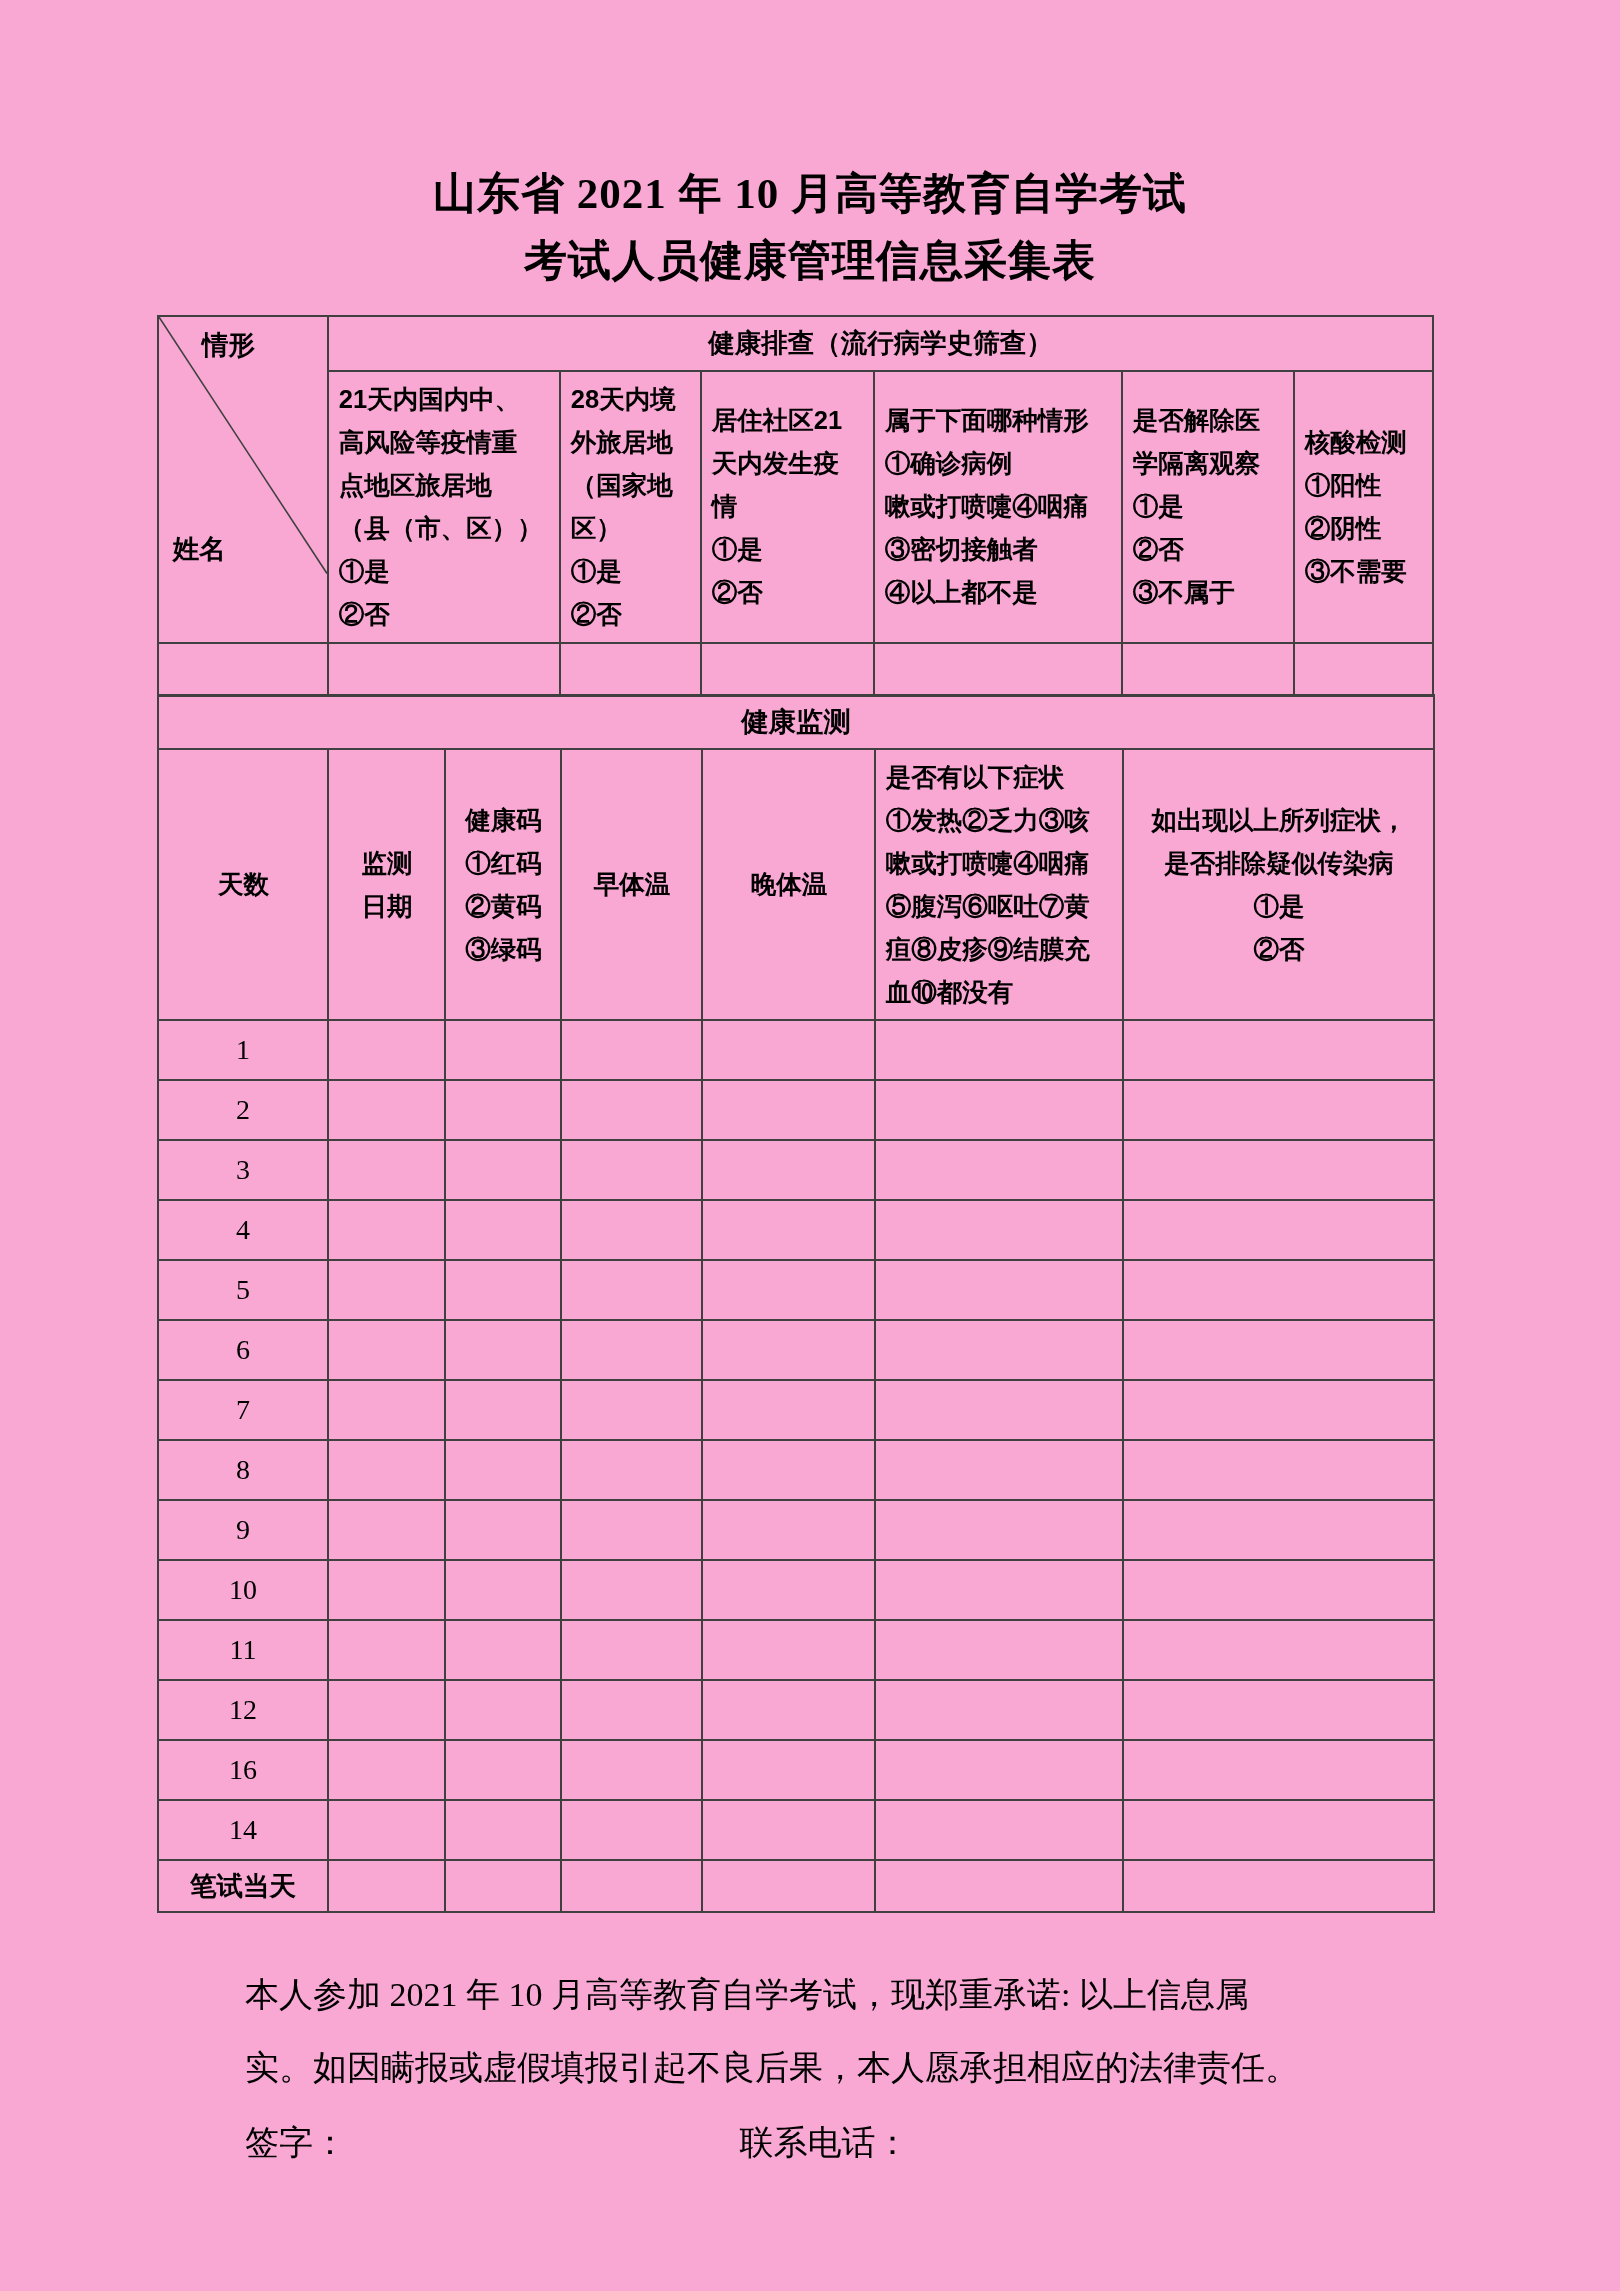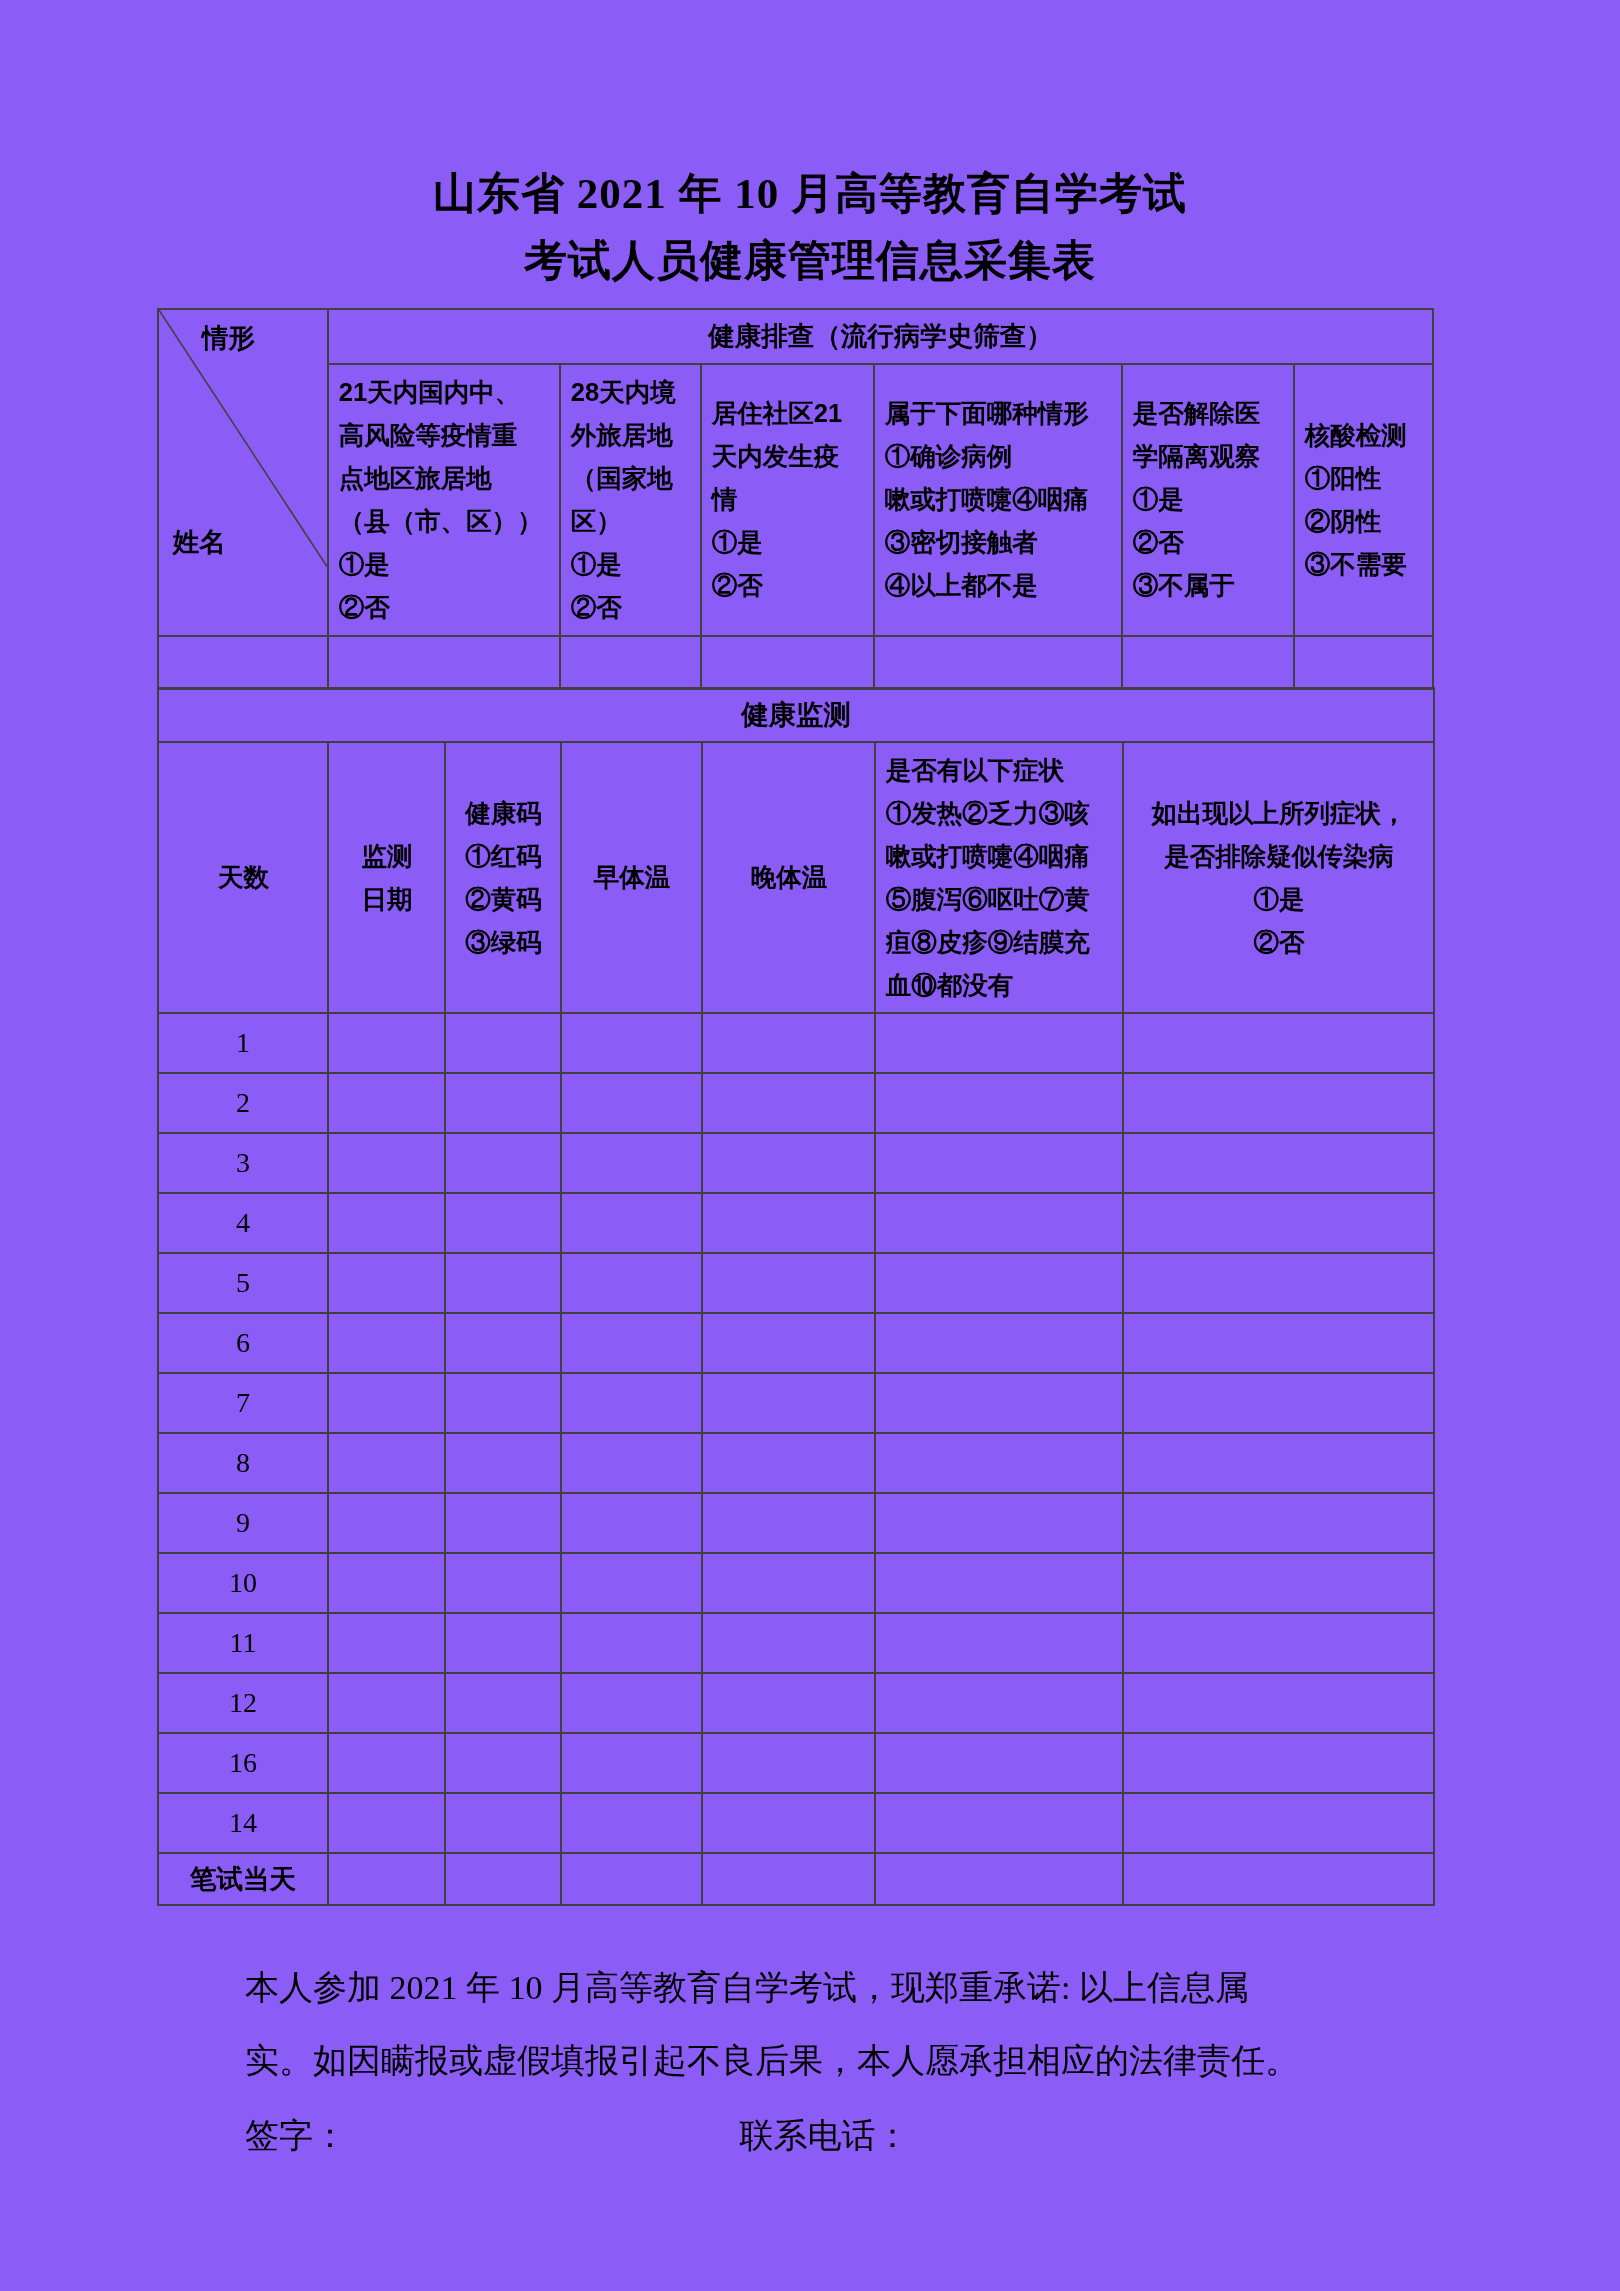--- a/index.html
+++ b/index.html
@@ -1,21 +1,21 @@
 <!DOCTYPE html>
 <html><head>
 <meta charset="utf-8">
 <style>
   * { margin: 0; padding: 0; box-sizing: border-box; }
   html, body { background: #ffffff; }
   .page {
     position: relative;
     width: 1620px;
     height: 2292px;
-    background: #8b5cf6;
+    background: #f9a8d4;
     font-family: "Liberation Serif", serif;
     color: #000;
     overflow: hidden;
   }
   .title {
     text-align: center;
     font-family: "Liberation Serif", serif;
     font-weight: bold;
     font-size: 43px;
     line-height: 57px;
@@ -34,21 +34,21 @@
   }
   table.t2 { margin-top: -2.9px; border-radius: 32px; }
   td {
     border: 2px solid #404040;
     vertical-align: middle;
     font-family: "Liberation Sans", sans-serif;
     font-weight: bold;
     font-size: 25.5px;
     color: #000;
   }
-  .t1 { margin-top: 19px; }
+  .t1 { margin-top: 26px; }
 
   .section-head {
     text-align: center;
     font-size: 26.5px;
     height: 55px;
     border-radius: 21px;
   }
   .hdr {
     white-space: pre-line;
     line-height: 43px;

